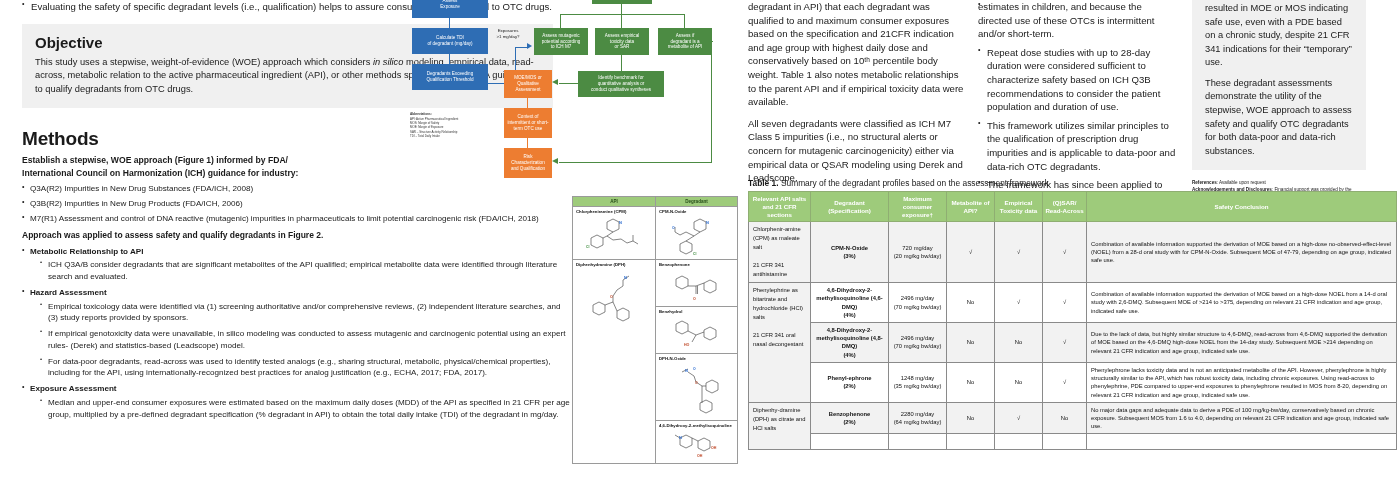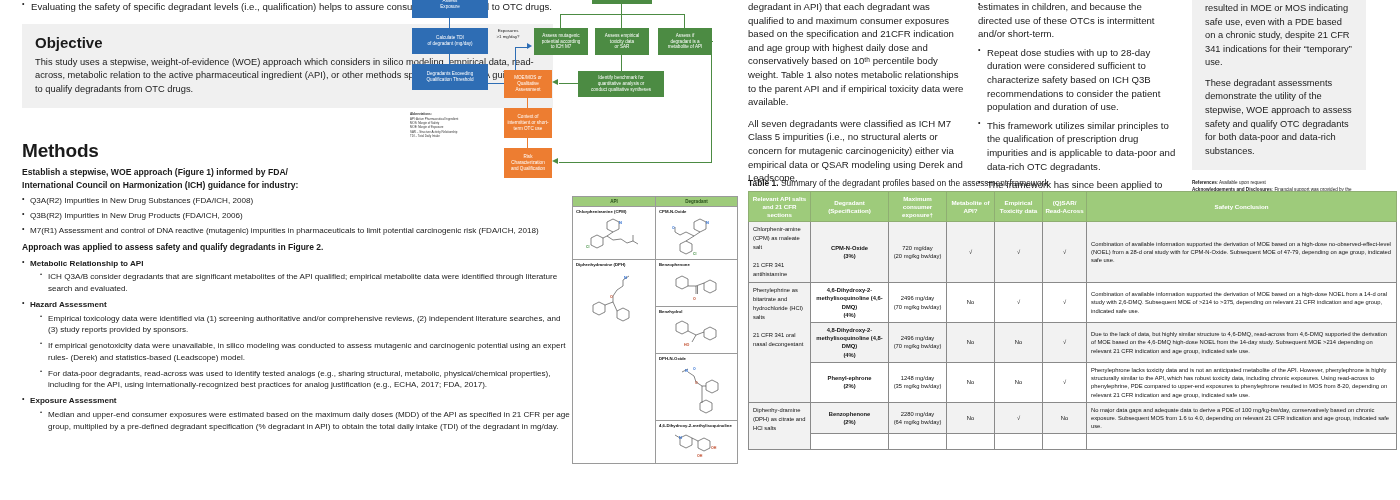--- a/index.html
+++ b/index.html
@@ -8,21 +8,21 @@
     font-family:"Liberation Sans",sans-serif;color:#1a1a1a;
   }
   .poster{position:relative;width:1400px;height:500px;}
 
   
   .h1{font-size:19px;font-weight:bold;letter-spacing:-.2px;margin:0 0 4px 0;}
   .h2{font-size:14px;font-weight:bold;margin:0 0 3px 0;}
   .p{font-size:8.1px;line-height:1.45;margin:0 0 3px 0;}
   .p.big{font-size:9.6px;line-height:1.42;}
   .bold{font-weight:bold;}
-  .ital{}
+  .ital{font-style:italic;}
 
   ul.bul{list-style:none;margin:0 0 4px 0;padding:0;}
   ul.bul>li{position:relative;padding-left:8px;font-size:8.1px;line-height:1.45;margin-bottom:3px;}
   ul.bul>li:before{content:"\2022";position:absolute;left:0;top:-1px;font-size:7px;}
   ul.bul.lg>li{font-size:9.6px;line-height:1.42;padding-left:9px;margin-bottom:5px;}
   ul.sub{list-style:none;margin:2px 0 4px 0;padding:0 0 0 10px;}
   ul.sub>li{position:relative;padding-left:8px;font-size:8.1px;line-height:1.45;margin-bottom:4px;}
   ul.sub>li:before{content:"\2022";position:absolute;left:0;top:-1px;font-size:6px;}
 
   
@@ -86,21 +86,21 @@
   <div class="col-1">
     <ul class="bul lg">
       <li>Evaluating the safety of specific degradant levels (i.e., qualification) helps to assure consumer safety related to OTC drugs.</li>
     </ul>
 
     <div class="callout" style="margin-top:10px;width:505px;">
       <div class="h2">Objective</div>
       <p class="p" style="font-size:9.3px;"><span>This study uses a stepwise, weight-of-evidence (WOE) approach which considers </span><span class="ital">in silico</span><span> modeling, empirical data, read-across, metabolic relation to the active pharmaceutical ingredient (API), or other methods specified in ICH/FDA guidelines to qualify degradants from OTC drugs.</span></p>
     </div>
 
-    <div style="margin-top:32px;">
+    <div style="margin-top:20px;">
       <div class="h1">Methods</div>
       <div class="p bold" style="font-size:8.6px;margin-bottom:0;">Establish a stepwise, WOE approach (Figure 1) informed by FDA/</div>
       <div class="p bold" style="font-size:8.6px;margin-bottom:4px;">International Council on Harmonization (ICH) guidance for industry:</div>
       <ul class="bul">
         <li>Q3A(R2) Impurities in New Drug Substances (FDA/ICH, 2008)</li>
         <li>Q3B(R2) Impurities in New Drug Products (FDA/ICH, 2006)</li>
         <li>M7(R1) Assessment and control of DNA reactive (mutagenic) impurities in pharmaceuticals to limit potential carcinogenic risk (FDA/ICH, 2018)</li>
       </ul>
       <div class="p bold" style="font-size:8.5px;margin:5px 0 4px 0;">Approach was applied to assess safety and qualify degradants in Figure 2.</div>
 

